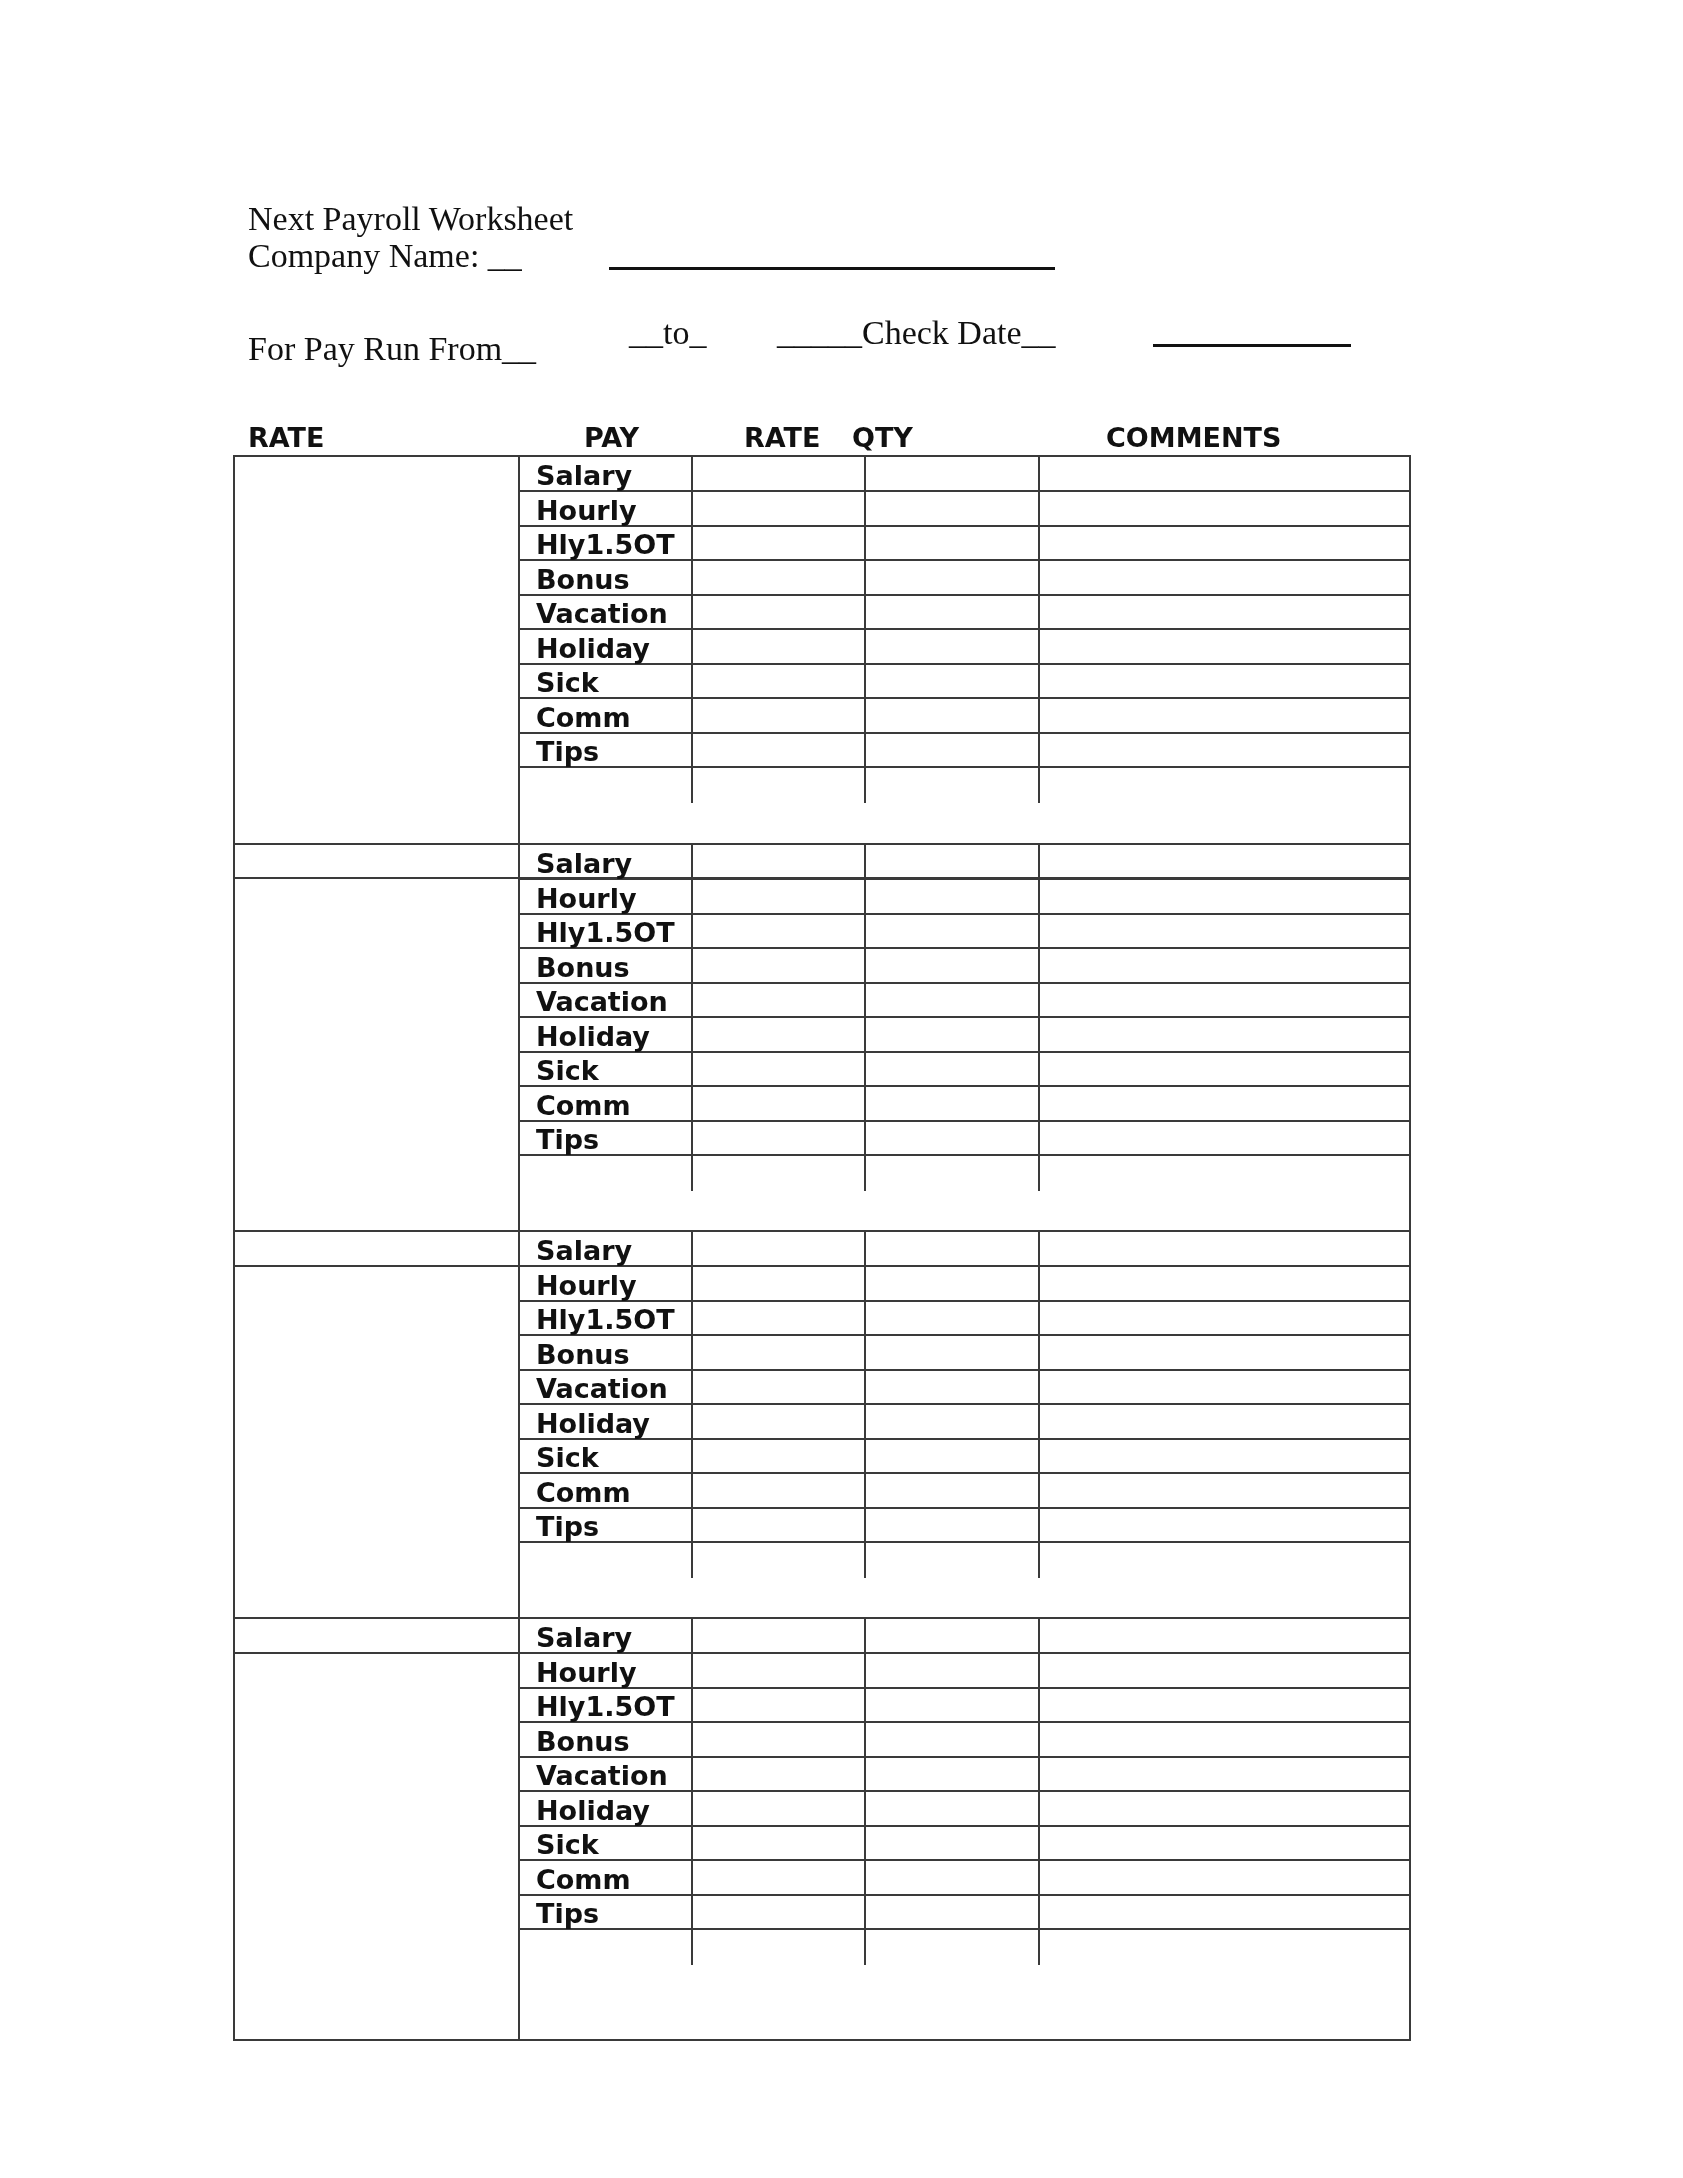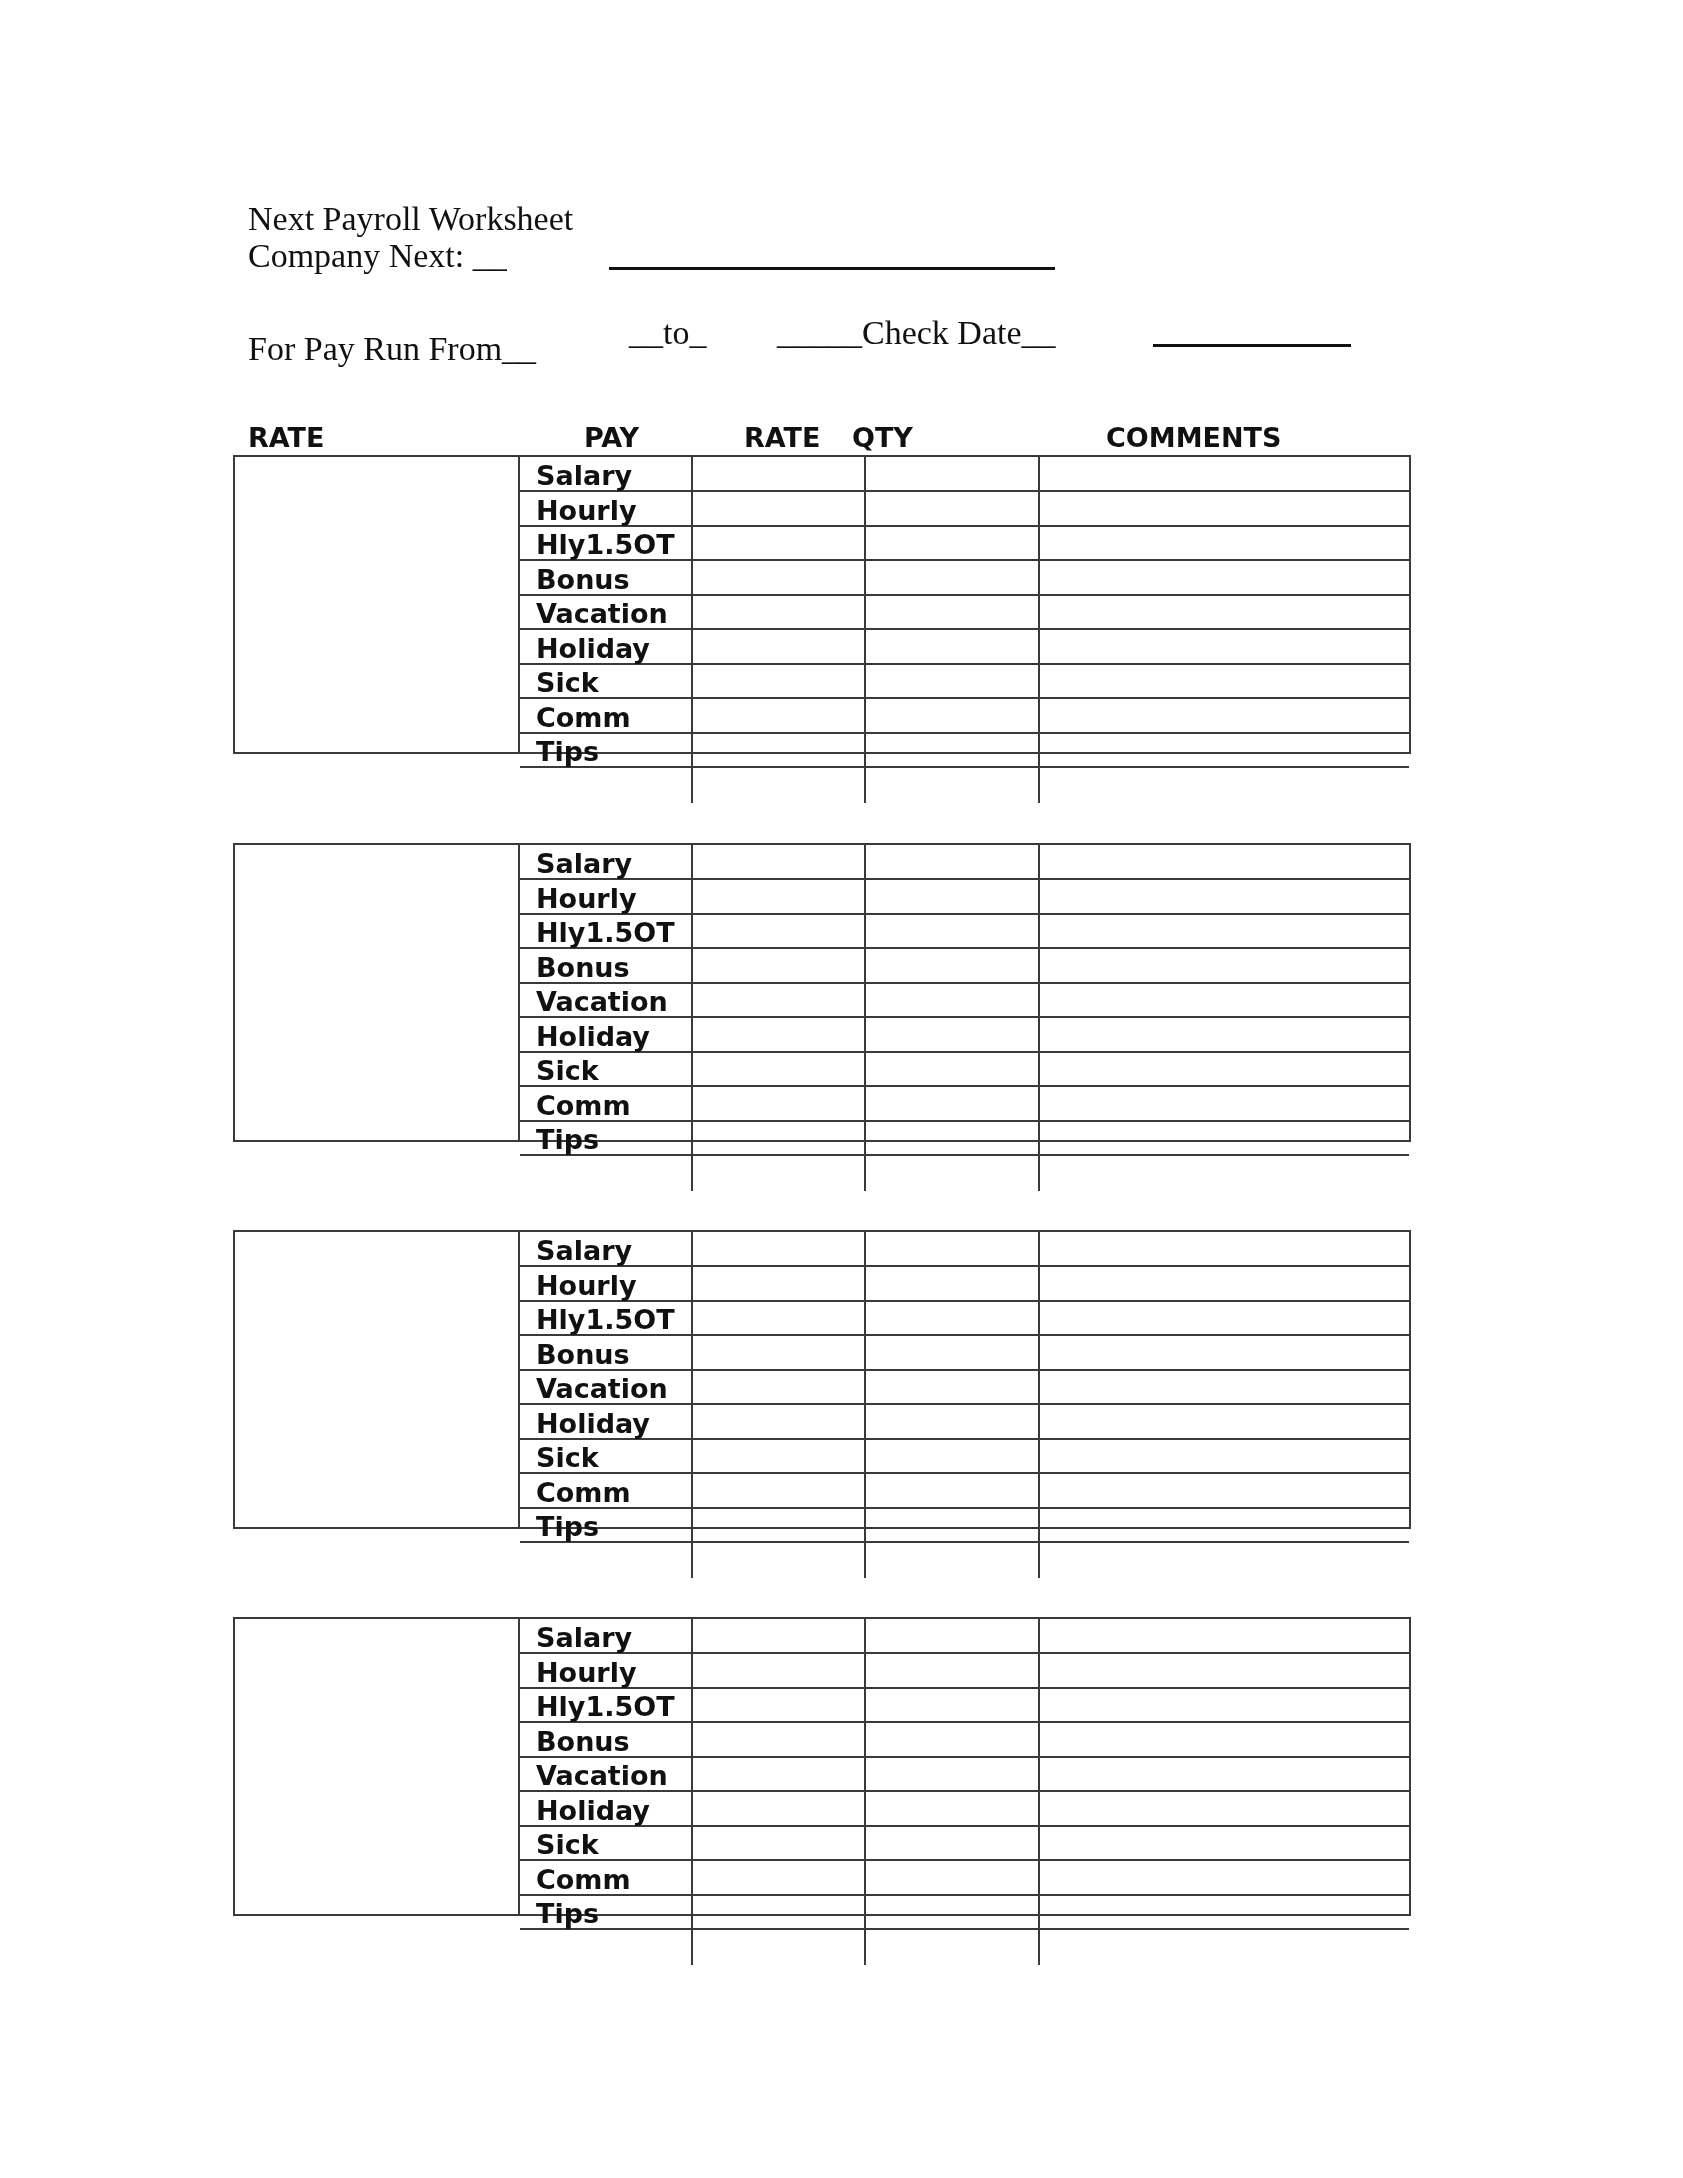--- a/index.html
+++ b/index.html
@@ -9,21 +9,21 @@
     font-family: "Liberation Serif", "DejaVu Serif", serif;
     font-weight: normal; font-size: 34px; color: #111; white-space: pre; line-height: 1;
   }
   .uline { position: absolute; height: 3px; background: #111; }
   .hdr {
     position: absolute; top: 424px;
     font-family: "DejaVu Sans", "Liberation Sans", sans-serif;
     font-weight: bold; font-size: 27px; color: #111; line-height: 1; white-space: nowrap;
   }
   .block {
-    position: absolute; left: 233px; width: 1178px; height: 299px;
+    position: absolute; left: 233px; width: 1178px; height: 424px;
     box-sizing: border-box; border: 2px solid #3a3a3a;
   }
   .name-cell {
     position: absolute; left: 0; top: 0; width: 285px; height: 100%;
     border-right: 2px solid #3a3a3a; box-sizing: border-box;
   }
   .row {
     position: absolute; left: 285px; right: 0; height: 35px;
     box-sizing: border-box; border-bottom: 2px solid #3a3a3a;
   }
@@ -39,21 +39,21 @@
   .pay-label {
     position: absolute; left: 16px; bottom: 1px;
     font-family: "DejaVu Sans", "Liberation Sans", sans-serif;
     font-weight: bold; font-size: 27px; color: #111; line-height: 1; white-space: nowrap;
   }
 </style>
 </head>
 <body>
 
 <div class="serif-line" style="top:202px;">Next Payroll Worksheet</div>
-<div class="serif-line" style="top:239px;">Company Next: __</div>
+<div class="serif-line" style="top:239px;">Company Name: __</div>
 <div class="uline" style="left:609px; top:267px; width:446px;"></div>
 
 <div class="serif-line" style="top:332px;">For Pay Run From__</div>
 <div class="serif-line" style="top:316px; left:629px;">__to_</div>
 <div class="serif-line" style="top:316px; left:777px;">_____Check Date__</div>
 <div class="uline" style="left:1153px; top:344px; width:198px;"></div>
 
 <div class="hdr" style="left:248px;">RATE</div>
 <div class="hdr" style="left:584px;">PAY</div>
 <div class="hdr" style="left:744px;">RATE</div>

